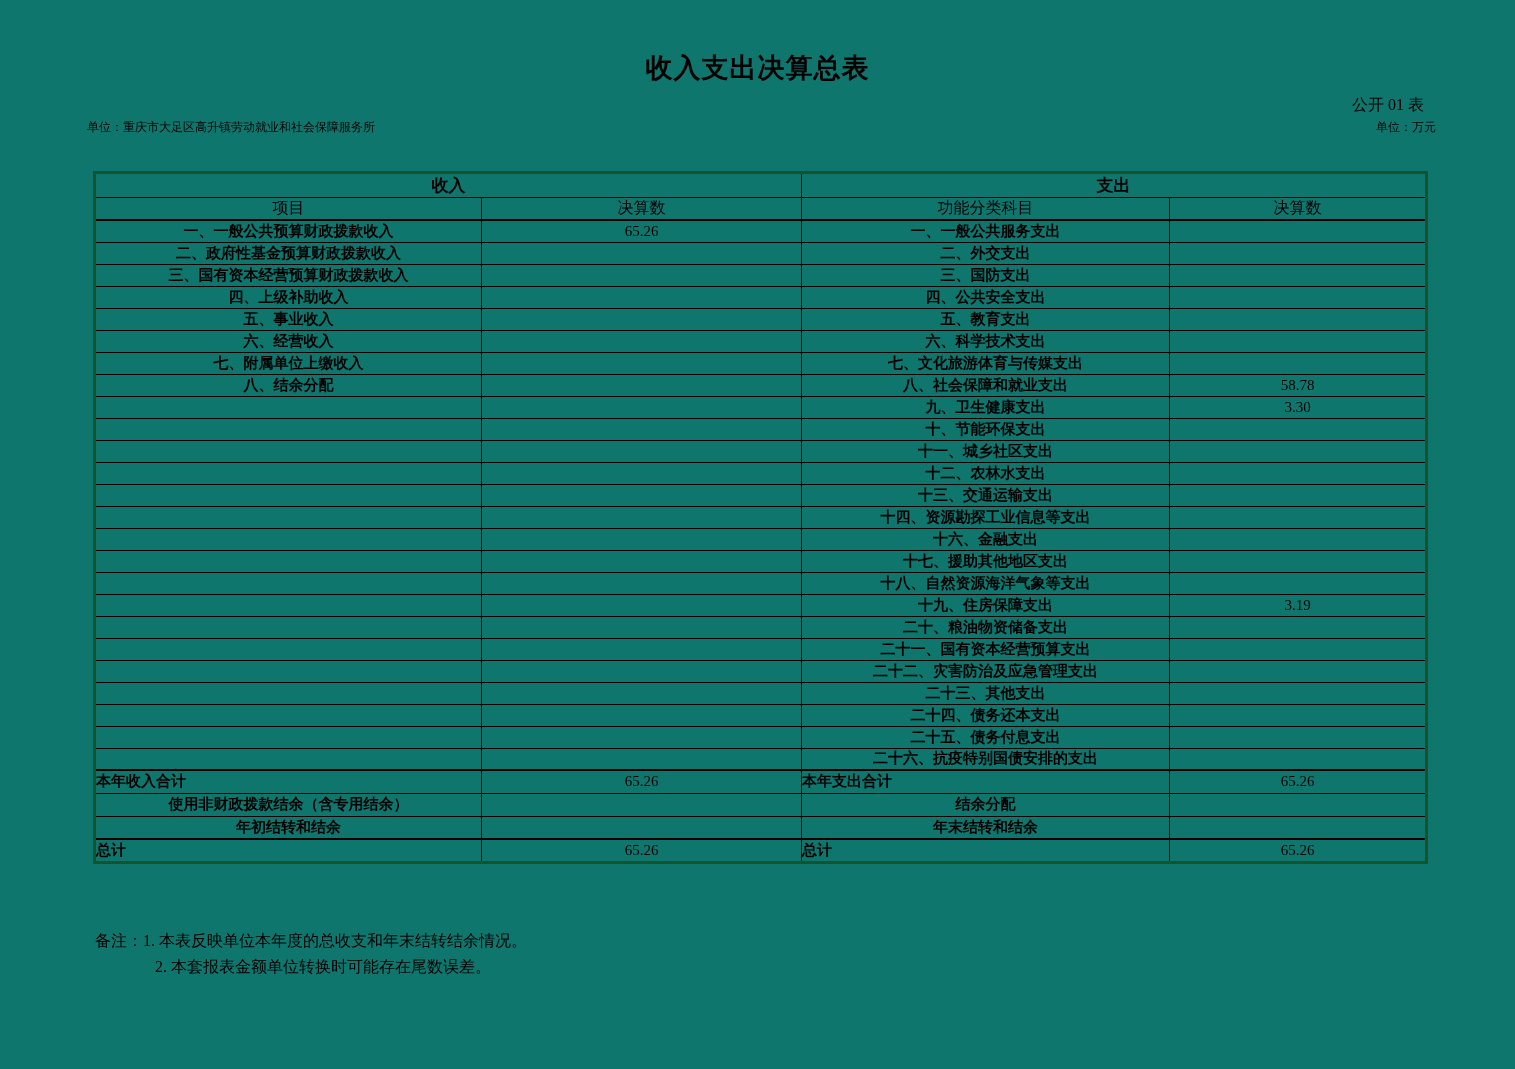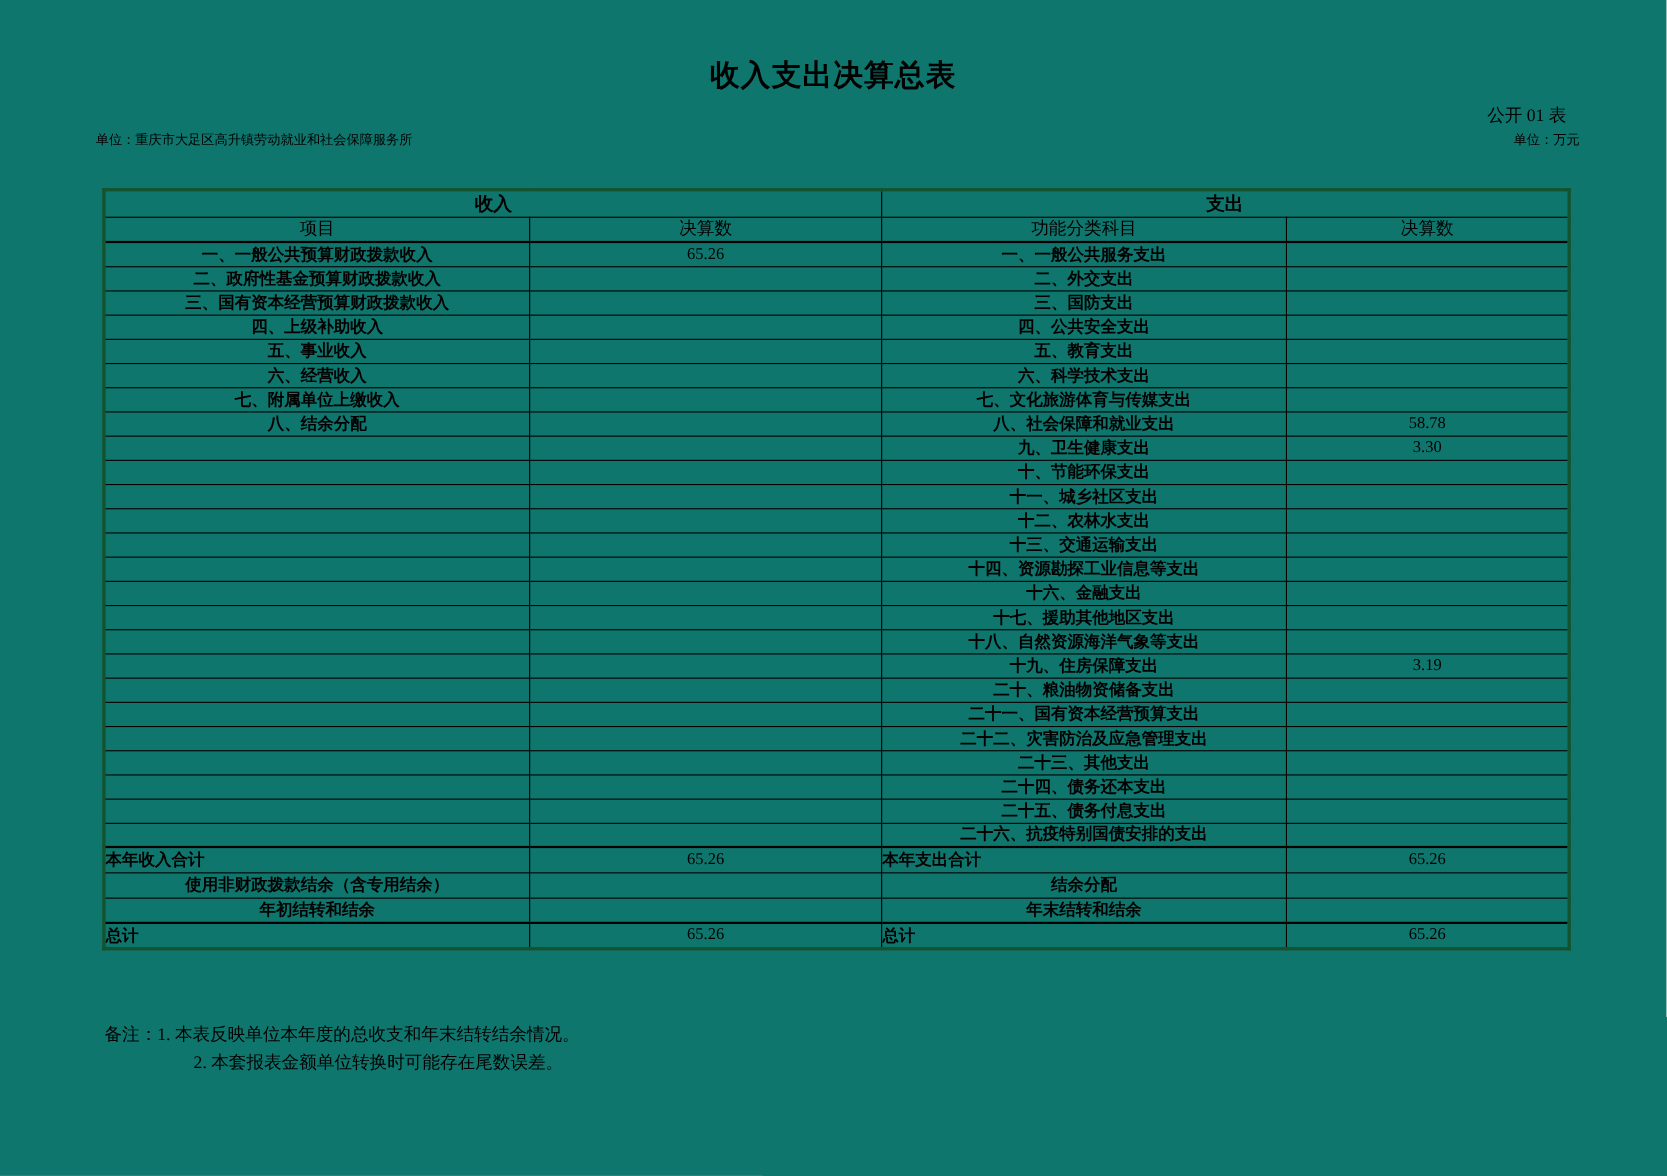--- a/index.html
+++ b/index.html
@@ -89,21 +89,21 @@
   tr.footer-row td.cell-amount { font-weight: normal; }
   tr.total-row td { border-top: 2px solid #000; }
   td.align-center { text-align: left; padding-left: 0; }
   .notes {
     position: absolute;
     top: 928px;
     left: 95px;
     font-size: 16px;
     line-height: 26px;
   }
-  .note-indent { margin-left: 81px; }
+  .note-indent { margin-left: 60px; }
   .page-number {
     position: absolute;
     top: 1072px;
     left: 0;
     width: 100%;
     text-align: center;
     font-size: 15px;
     letter-spacing: 3px;
   }
 </style>

